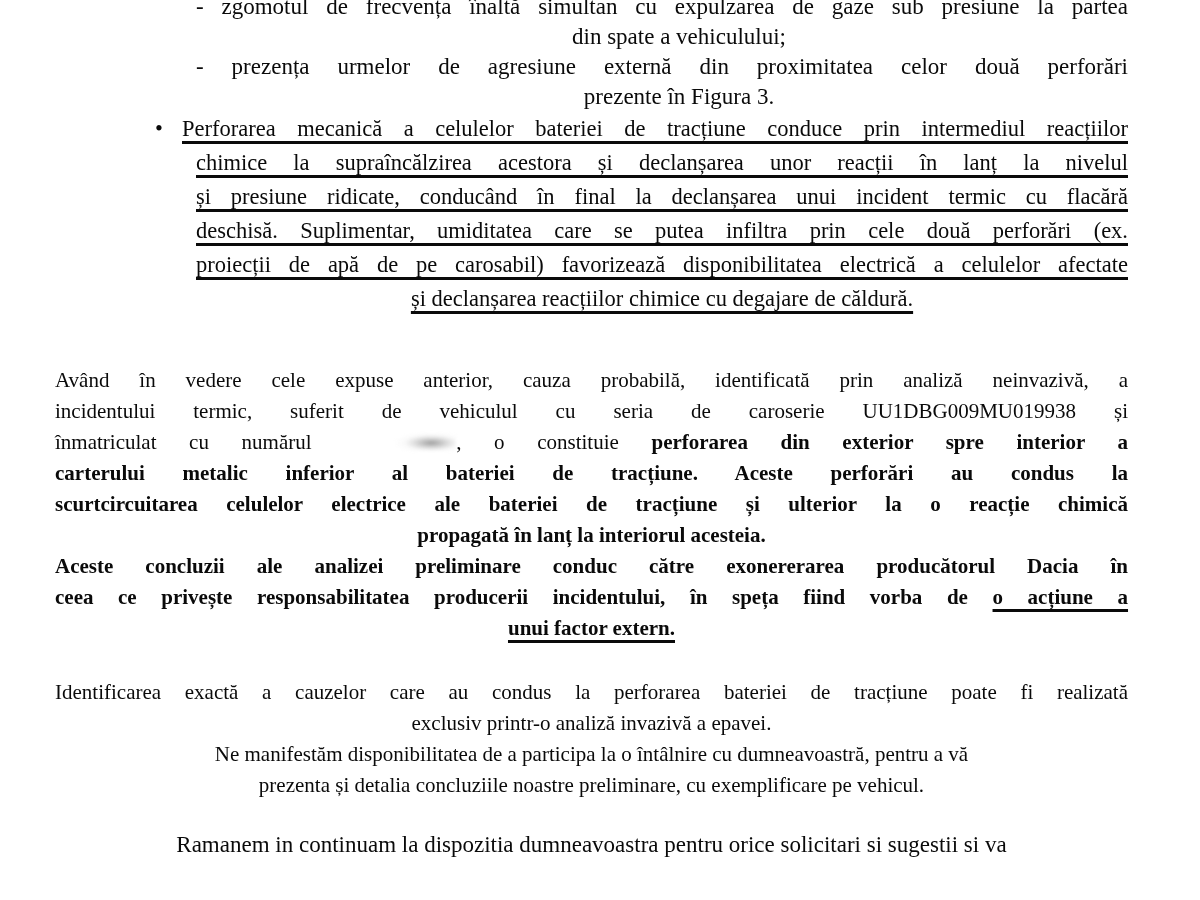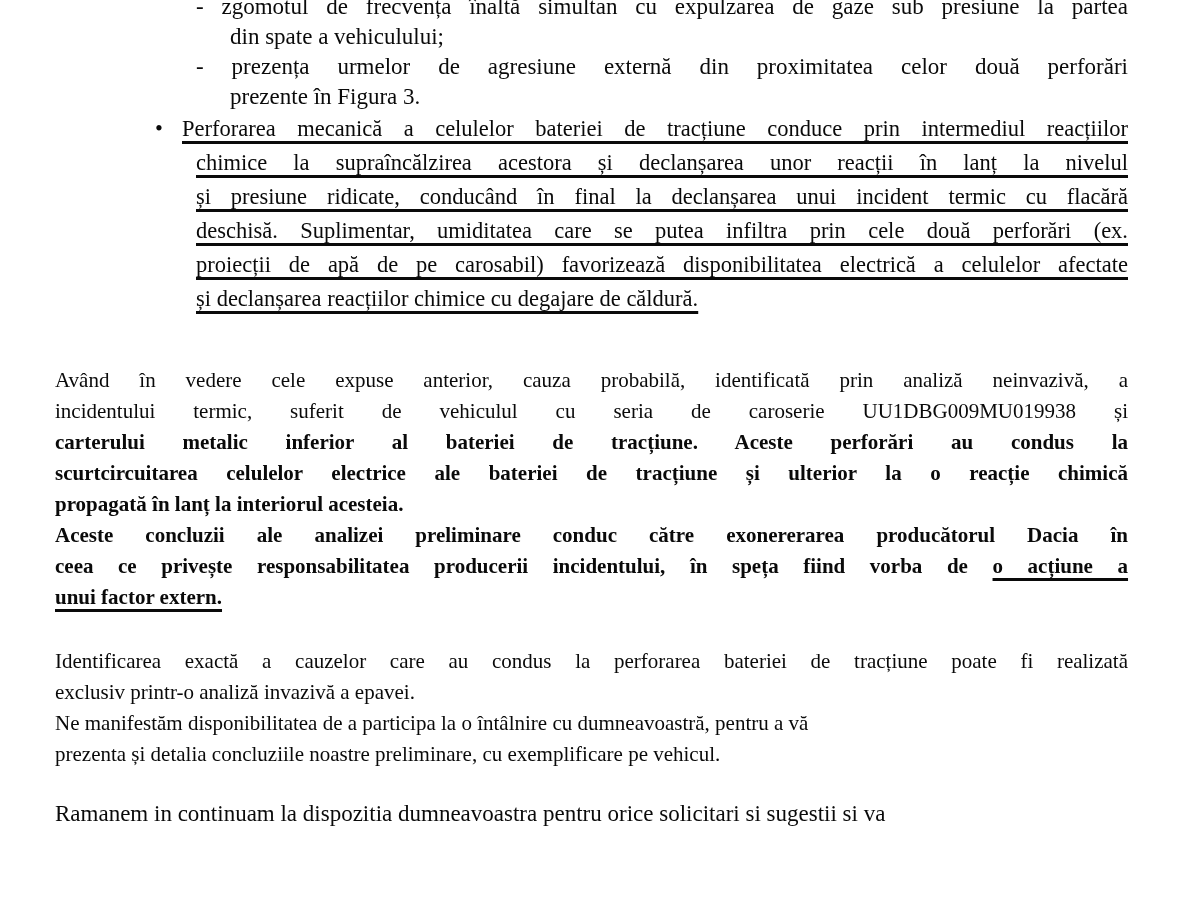--- a/index.html
+++ b/index.html
@@ -25,21 +25,21 @@
     white-space: nowrap;
   }
   
   .jl {
     text-align: justify;
     text-align-last: justify;
     white-space: normal;
   }
   
   .ll {
-    text-align: left;
+    text-align: center;
     white-space: nowrap;
   }
 
   
   .dash-list {
     font-size: 23px;
     line-height: 30px;
   }
   .dash-list .l1 { margin-left: 141px; }
   .dash-list .l2 { margin-left: 175px; }
@@ -111,20 +111,21 @@
     <div class="line jl cont u">chimice la supraîncălzirea acestora și declanșarea unor reacții în lanț la nivelul</div>
     <div class="line jl cont u">și presiune ridicate, conducând în final la declanșarea unui incident termic cu flacără</div>
     <div class="line jl cont u">deschisă. Suplimentar, umiditatea care se putea infiltra prin cele două perforări (ex.</div>
     <div class="line jl cont u">proiecții de apă de pe carosabil) favorizează disponibilitatea electrică a celulelor afectate</div>
     <div class="line ll cont u">și declanșarea reacțiilor chimice cu degajare de căldură.</div>
   </div>
 
   <div class="para para-cause">
     <div class="line jl">Având în vedere cele expuse anterior, cauza probabilă, identificată prin analiză neinvazivă, a</div>
     <div class="line jl">incidentului termic, suferit de vehiculul cu seria de caroserie UU1DBG009MU019938 și</div>
+    <div class="line jl"><span>înmatriculat cu numărul</span> <span class="redaction"></span><span>, o constituie</span> <span class="b">perforarea din exterior spre interior a</span></div>
     <div class="line jl b">carterului metalic inferior al bateriei de tracțiune. Aceste perforări au condus la</div>
     <div class="line jl b">scurtcircuitarea celulelor electrice ale bateriei de tracțiune și ulterior la o reacție chimică</div>
     <div class="line ll b">propagată în lanț la interiorul acesteia.</div>
   </div>
 
   <div class="para para-conclusion">
     <div class="line jl">Aceste concluzii ale analizei preliminare conduc către exonererarea producătorul Dacia în</div>
     <div class="line jl"><span>ceea ce privește responsabilitatea producerii incidentului, în speța fiind vorba de</span> <span class="ub">o acțiune a</span></div>
     <div class="line ll ub">unui factor extern.</div>
   </div>

